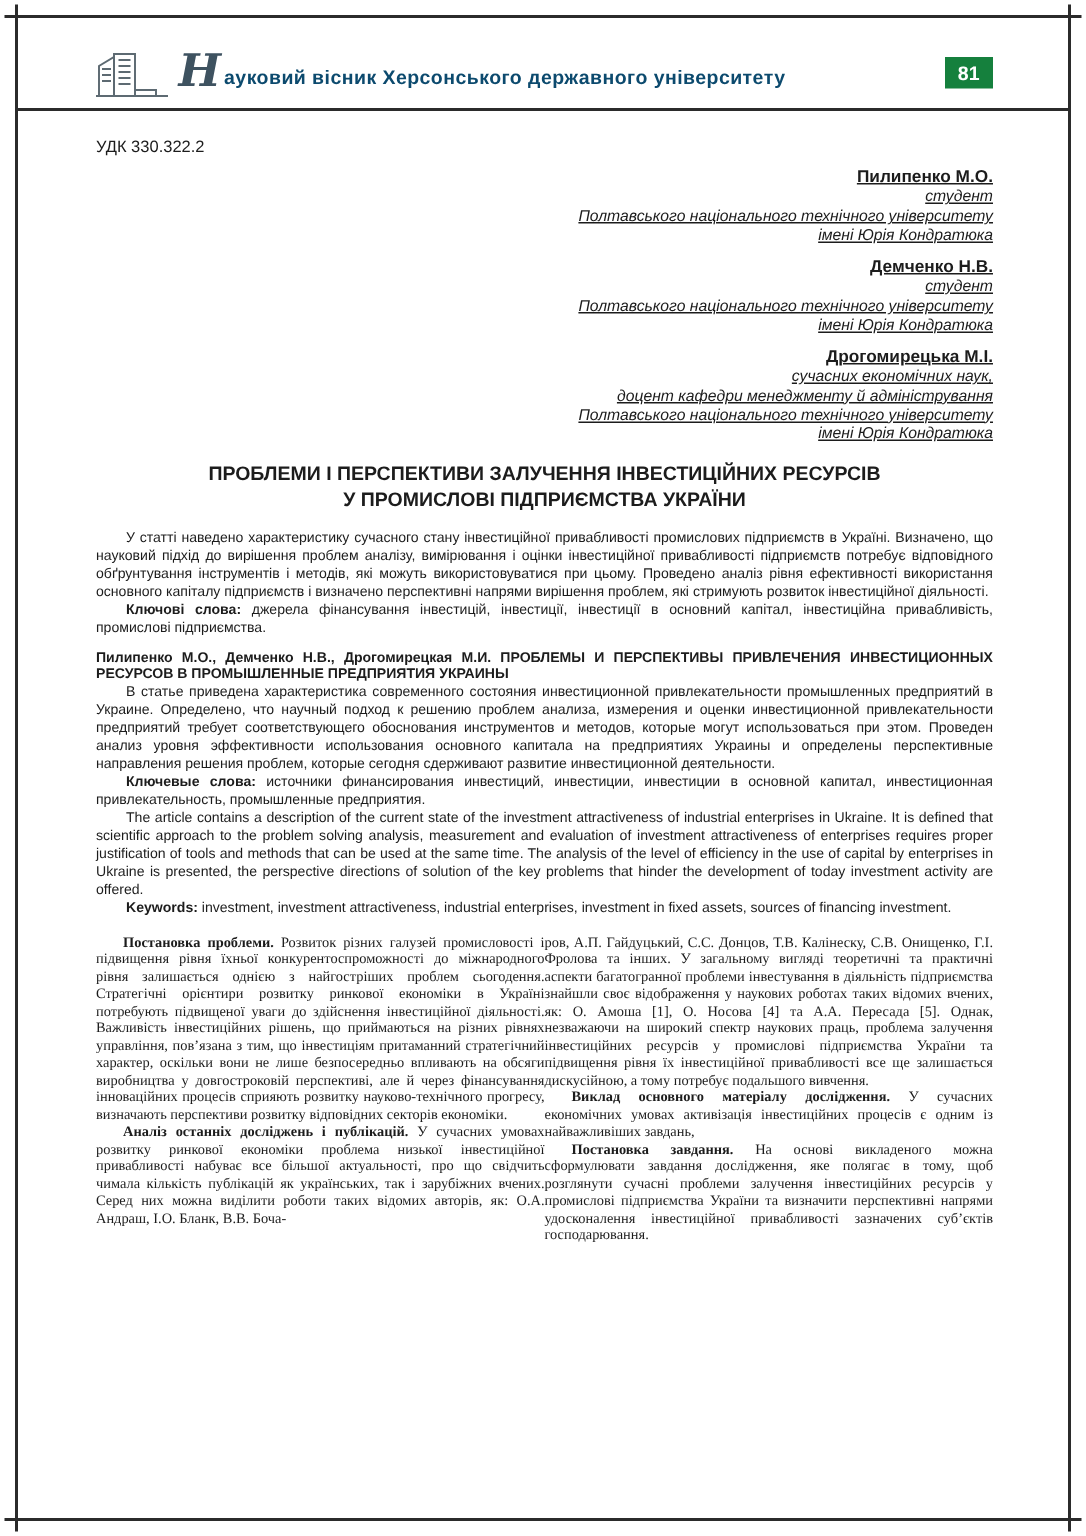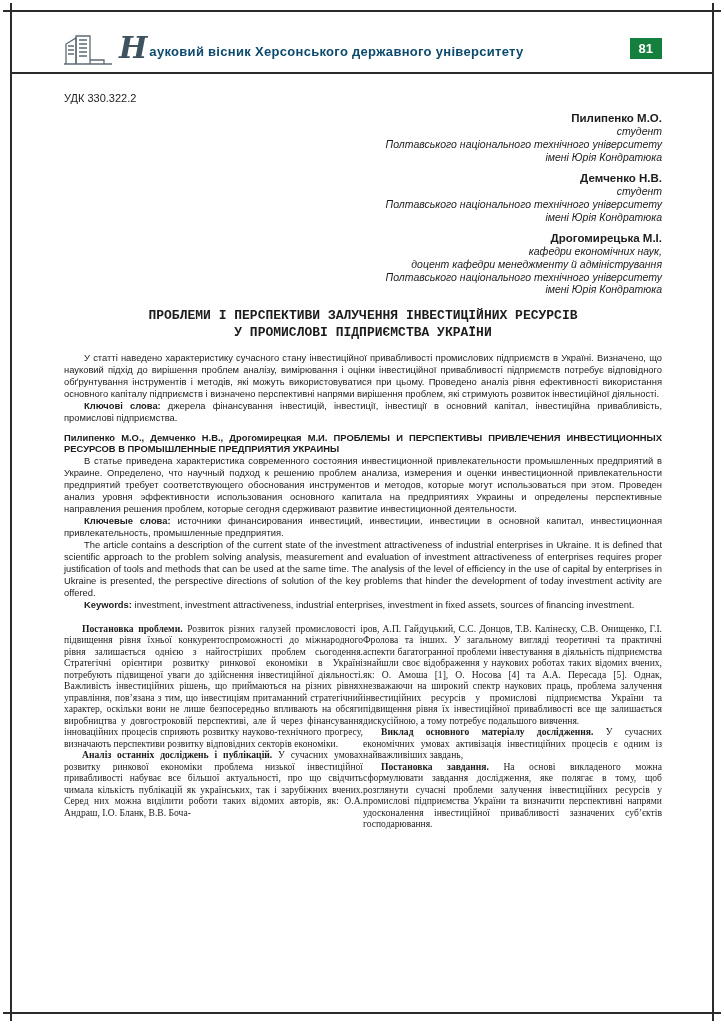--- a/index.html
+++ b/index.html
@@ -23,25 +23,25 @@
   .logo{display:flex;align-items:center;}
   .logo-letter{font-family:"DejaVu Serif",serif;font-weight:bold;font-style:italic;
                font-size:30px;line-height:1;color:#3e5260;margin:0 2px 0 5px;}
   .jtitle{font-size:13px;font-weight:bold;color:#0c4a6e;letter-spacing:.3px;padding-top:7px;}
   .pagenum{margin-left:auto;background:#15803d;color:#fff;font-weight:bold;font-size:13px;
            padding:2px 9px;line-height:17px;}
 
   .udc{margin-top:22px;font-size:11px;}
 
   .authors{text-align:right;margin-top:4px;}
-  .author{margin-top:7px;}
+  .author{margin-top:7px;text-decoration:underline;}
   .author-name{font-size:11.5px;font-weight:bold;line-height:1.25;}
   .aff{font-size:10.5px;font-style:italic;line-height:1.22;}
 
-  .article-title{text-align:center;font-weight:bold;font-size:13px;line-height:1.3;margin:12px 0 0 0;font-family:Liberation Mono, monospace;}
+  .article-title{text-align:center;font-weight:bold;font-size:13px;line-height:1.3;margin:12px 0 0 0;}
 
   .abstract{margin-top:10px;font-size:9.4px;line-height:1.27;text-align:justify;}
   .abstract p{margin:0;text-indent:20px;}
   .abstract p.cit{font-weight:bold;text-indent:0;margin-top:8px;}
 
   .columns{display:flex;gap:0;margin-top:12px;font-family:"Liberation Serif",serif;
            font-size:9.6px;line-height:1.2;text-align:justify;}
   .col{flex:1;min-width:0;}
   .col p{margin:0;text-indent:18px;}
   .col p.cont{text-indent:0;}
@@ -92,21 +92,21 @@
         <div class="aff">імені Юрія Кондратюка</div>
       </div>
       <div class="author">
         <div class="author-name">Демченко Н.В.</div>
         <div class="aff">студент</div>
         <div class="aff">Полтавського національного технічного університету</div>
         <div class="aff">імені Юрія Кондратюка</div>
       </div>
       <div class="author">
         <div class="author-name">Дрогомирецька М.І.</div>
-        <div class="aff">кафедри економічних наук,</div>
+        <div class="aff">сучасних економічних наук,</div>
         <div class="aff">доцент кафедри менеджменту й адміністрування</div>
         <div class="aff">Полтавського національного технічного університету</div>
         <div class="aff">імені Юрія Кондратюка</div>
       </div>
     </div>
 
     <h1 class="article-title">
       <span>ПРОБЛЕМИ І ПЕРСПЕКТИВИ ЗАЛУЧЕННЯ ІНВЕСТИЦІЙНИХ РЕСУРСІВ</span><br>
       <span>У ПРОМИСЛОВІ ПІДПРИЄМСТВА УКРАЇНИ</span>
     </h1>

